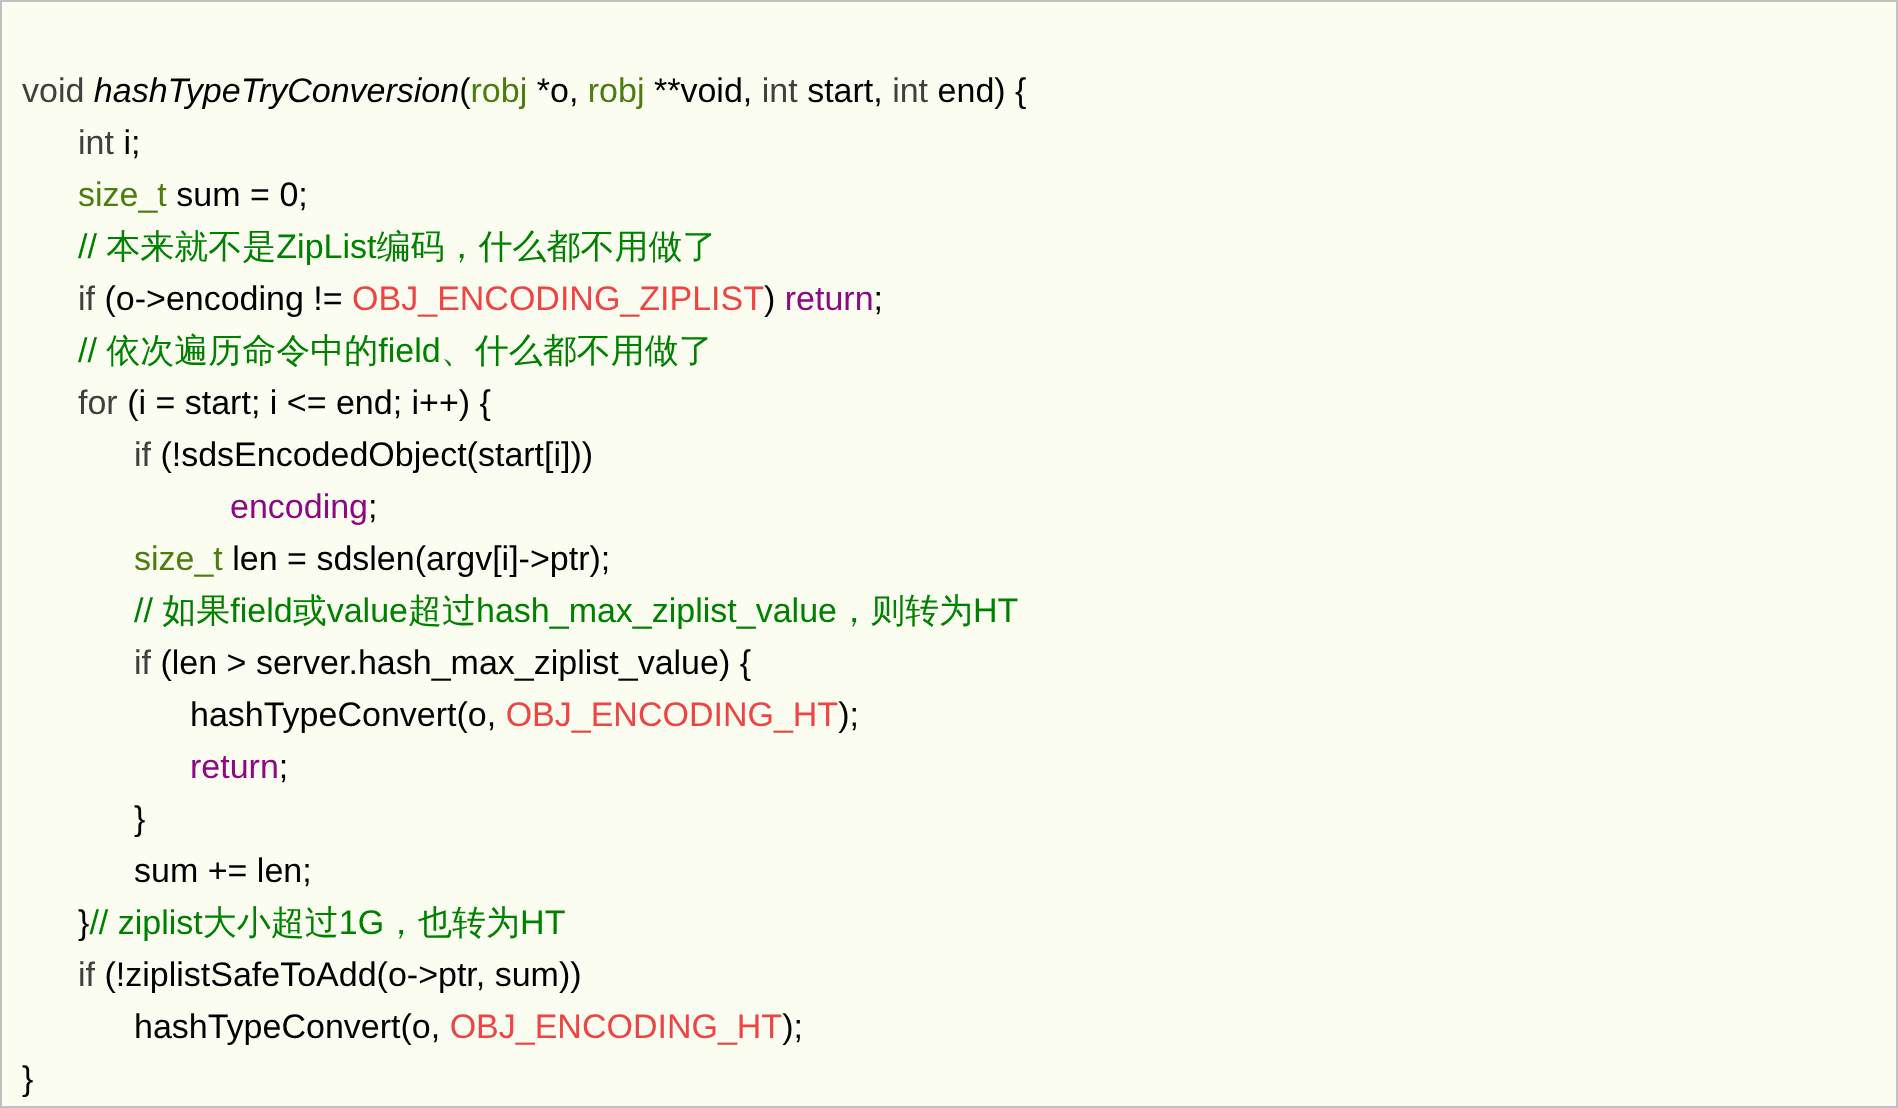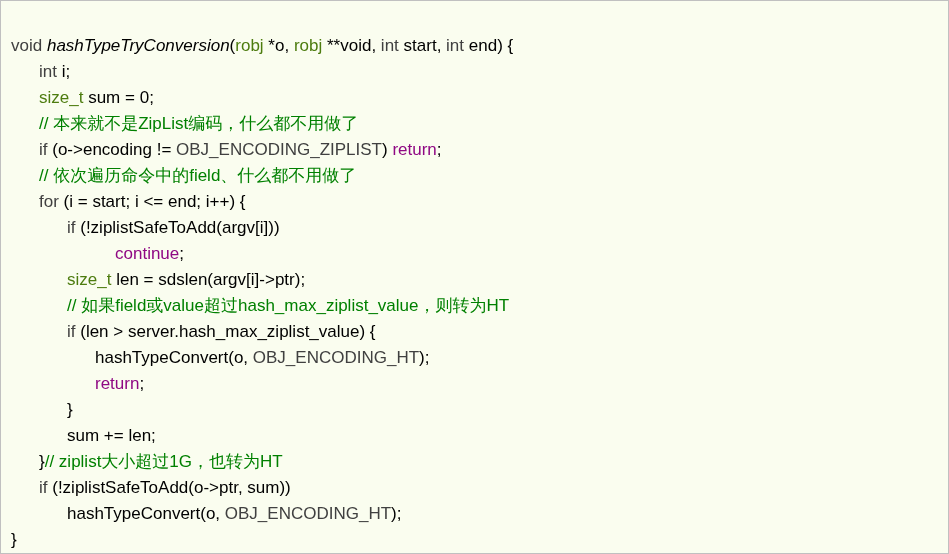--- a/index.html
+++ b/index.html
@@ -20,39 +20,39 @@
     padding: 6px 10px 10px 10px;
     white-space: pre;
     overflow: hidden;
     color: #000;
   }
   .kw   { color: #404040; }
   .type { color: #4d7c0f; }
   .fn   { color: #000000; font-style: italic; }
   .cmt  { color: #008000; }
   .ret  { color: #8f0883; }
-  .const{ color: #404040; }
+  .const{ color: #ef4444; }
   .indent1 { display:inline-block; width: 28px; }
   .indent2 { display:inline-block; width: 56px; }
   .indent3 { display:inline-block; width: 84px; }
   .indent4 { display:inline-block; width: 104px; }
 </style>
 </head>
 <body>
 
 <div class="code-box">
 <span><span class="kw">void</span> <span class="fn">hashTypeTryConversion</span>(<span class="type">robj</span> <span>*o</span>, <span class="type">robj</span> <span>**void</span>, <span class="kw">int</span> <span>start</span>, <span class="kw">int</span> <span>end</span><span>) {</span></span>
 <span><span class="indent1"></span><span class="kw">int</span> <span>i;</span></span>
 <span><span class="indent1"></span><span class="type">size_t</span> <span>sum</span> <span>=</span> <span>0</span><span>;</span></span>
 <span><span class="indent1"></span><span class="cmt">// 本来就不是ZipList编码，什么都不用做了</span></span>
 <span><span class="indent1"></span><span class="kw">if</span> <span>(o-&gt;encoding != </span><span class="const">OBJ_ENCODING_ZIPLIST</span><span>) </span><span class="ret">return</span><span>;</span></span>
 <span><span class="indent1"></span><span class="cmt">// 依次遍历命令中的field、什么都不用做了</span></span>
 <span><span class="indent1"></span><span class="kw">for</span><span> (i = start; i &lt;= end; i++) {</span></span>
-<span><span class="indent2"></span><span class="kw">if</span><span> (!ziplistSafeToAdd(argv[i]))</span></span>
-<span><span class="indent4"></span><span class="ret">continue</span><span>;</span></span>
+<span><span class="indent2"></span><span class="kw">if</span><span> (!sdsEncodedObject(start[i]))</span></span>
+<span><span class="indent4"></span><span class="ret">encoding</span><span>;</span></span>
 <span><span class="indent2"></span><span class="type">size_t</span><span> len = sdslen(argv[i]-&gt;ptr);</span></span>
 <span><span class="indent2"></span><span class="cmt">// 如果field或value超过hash_max_ziplist_value，则转为HT</span></span>
 <span><span class="indent2"></span><span class="kw">if</span><span> (len &gt; server.hash_max_ziplist_value) {</span></span>
 <span><span class="indent3"></span><span>hashTypeConvert(o, </span><span class="const">OBJ_ENCODING_HT</span><span>);</span></span>
 <span><span class="indent3"></span><span class="ret">return</span><span>;</span></span>
 <span><span class="indent2"></span><span>}</span></span>
 <span><span class="indent2"></span><span>sum += len;</span></span>
 <span><span class="indent1"></span><span>}</span><span class="cmt">// ziplist大小超过1G，也转为HT</span></span>
 <span><span class="indent1"></span><span class="kw">if</span><span> (!ziplistSafeToAdd(o-&gt;ptr, sum))</span></span>
 <span><span class="indent2"></span><span>hashTypeConvert(o, </span><span class="const">OBJ_ENCODING_HT</span><span>);</span></span>

